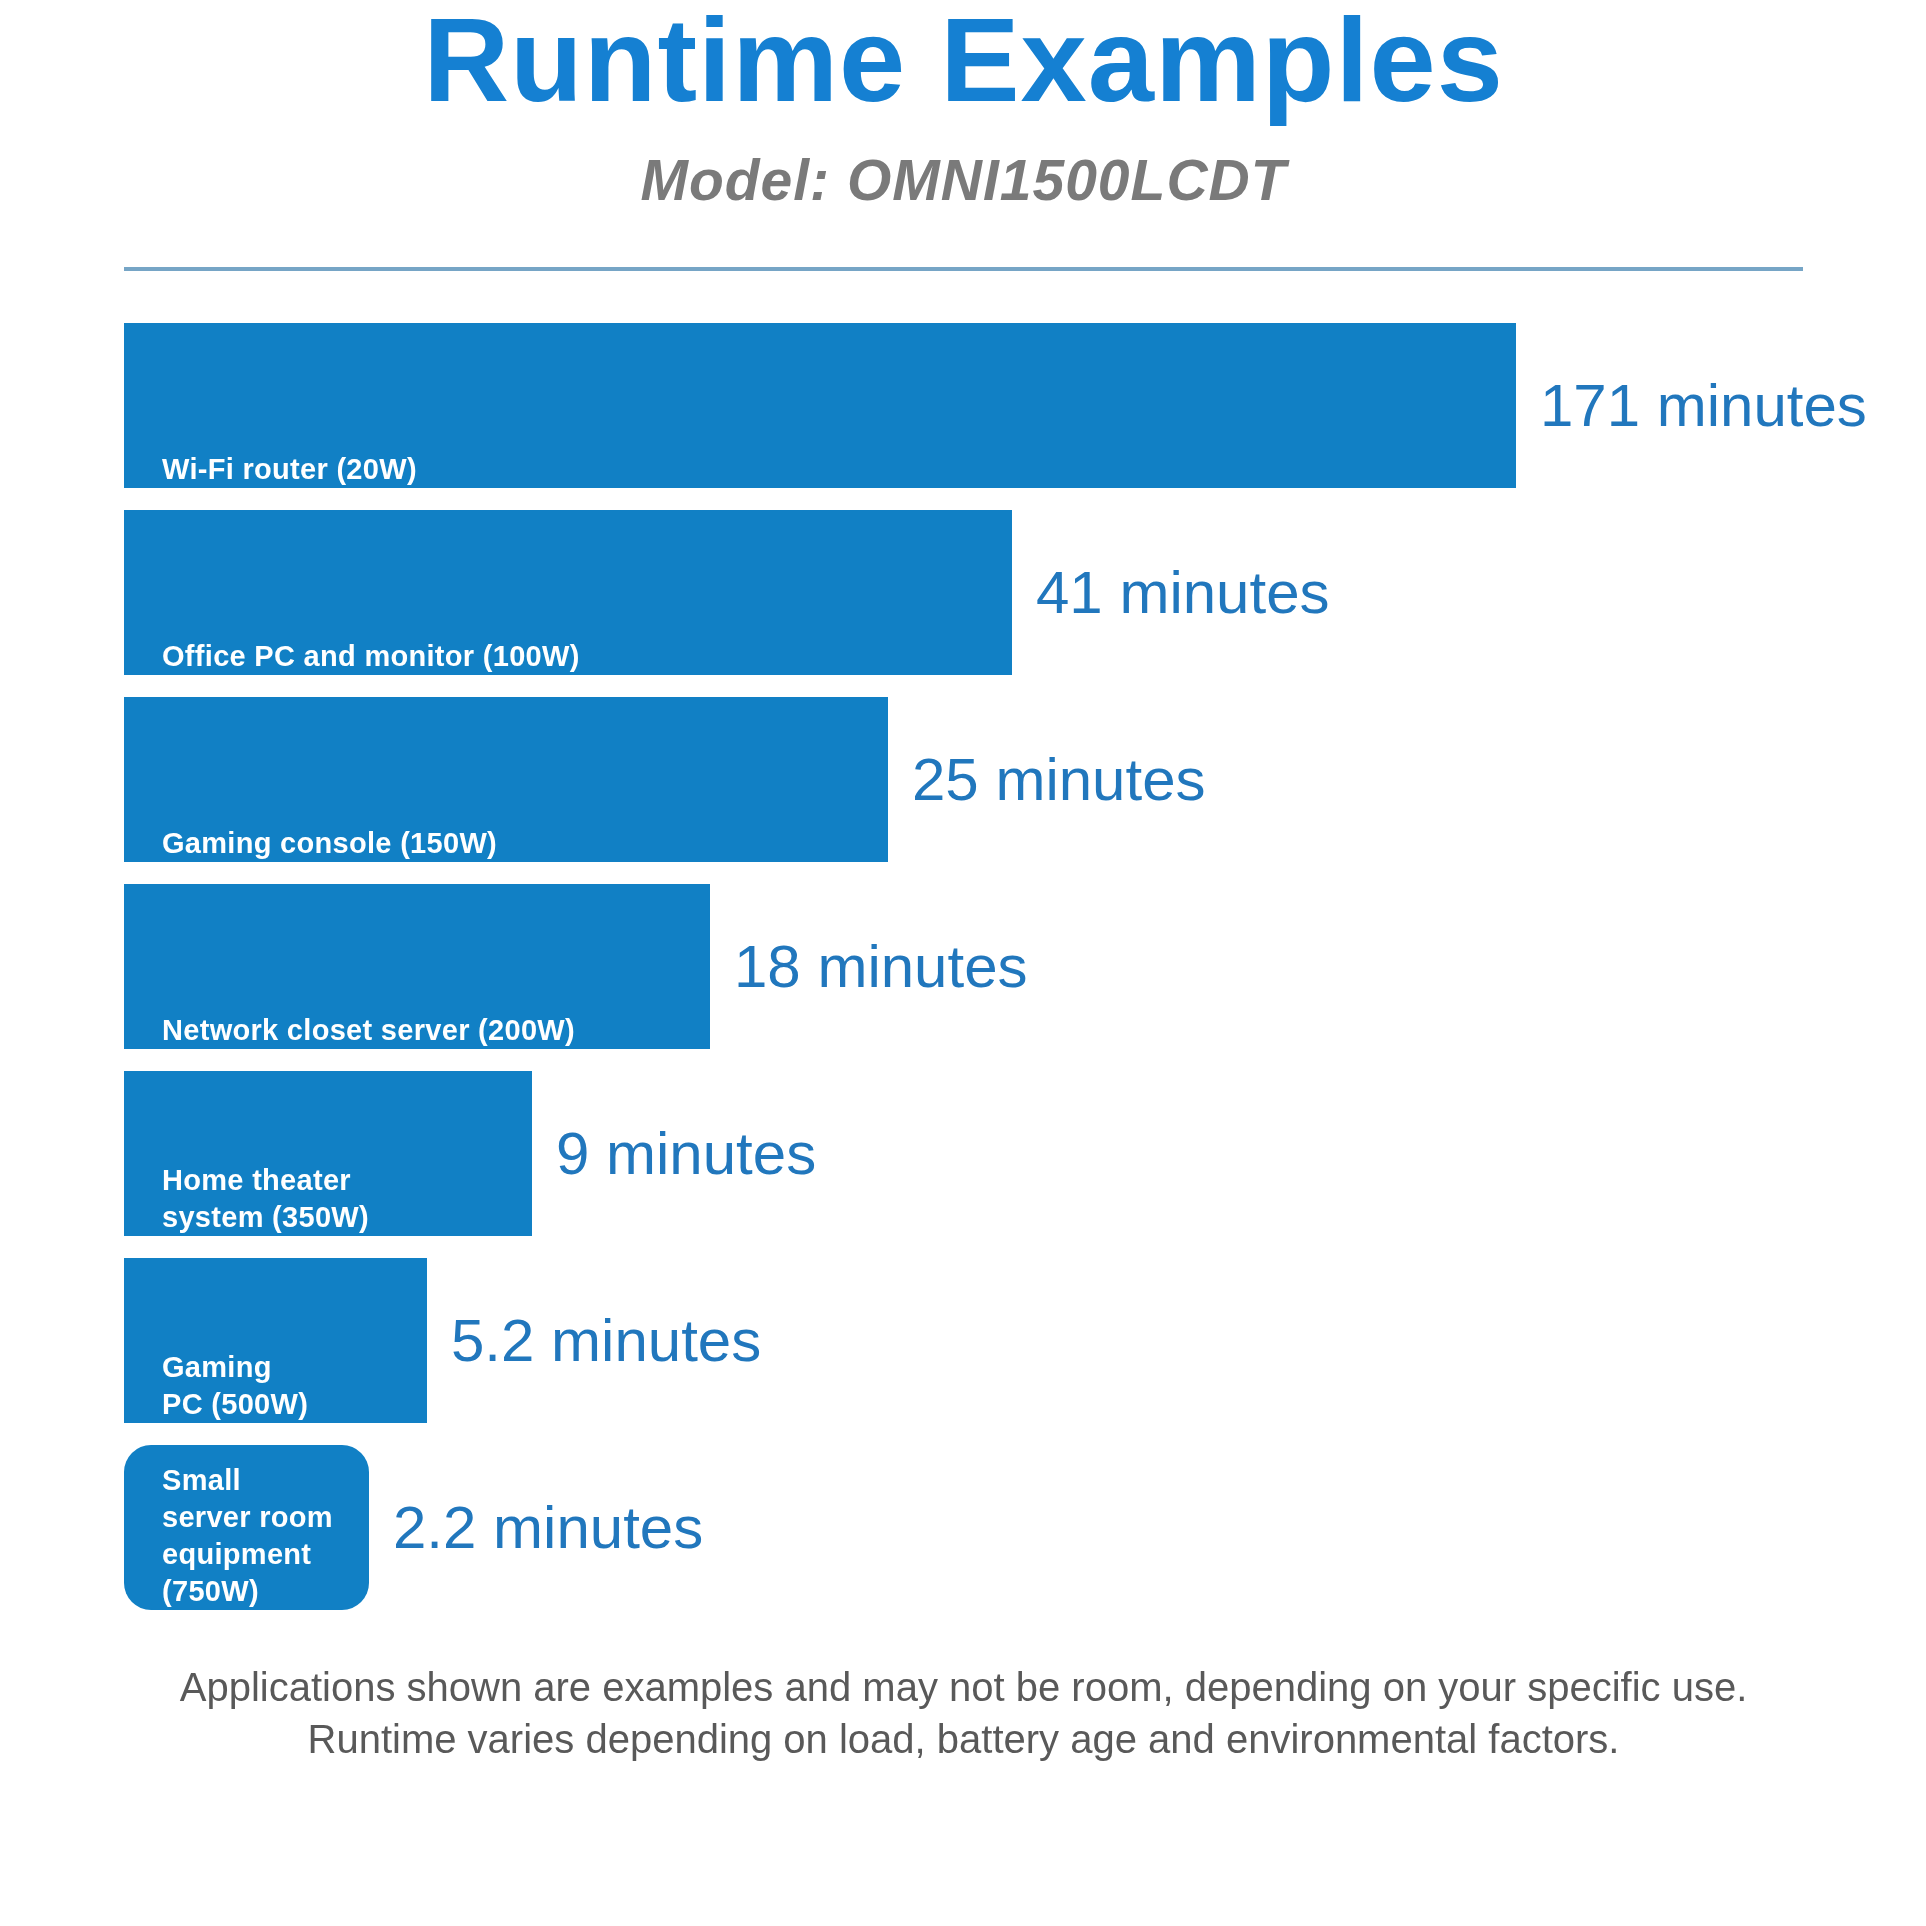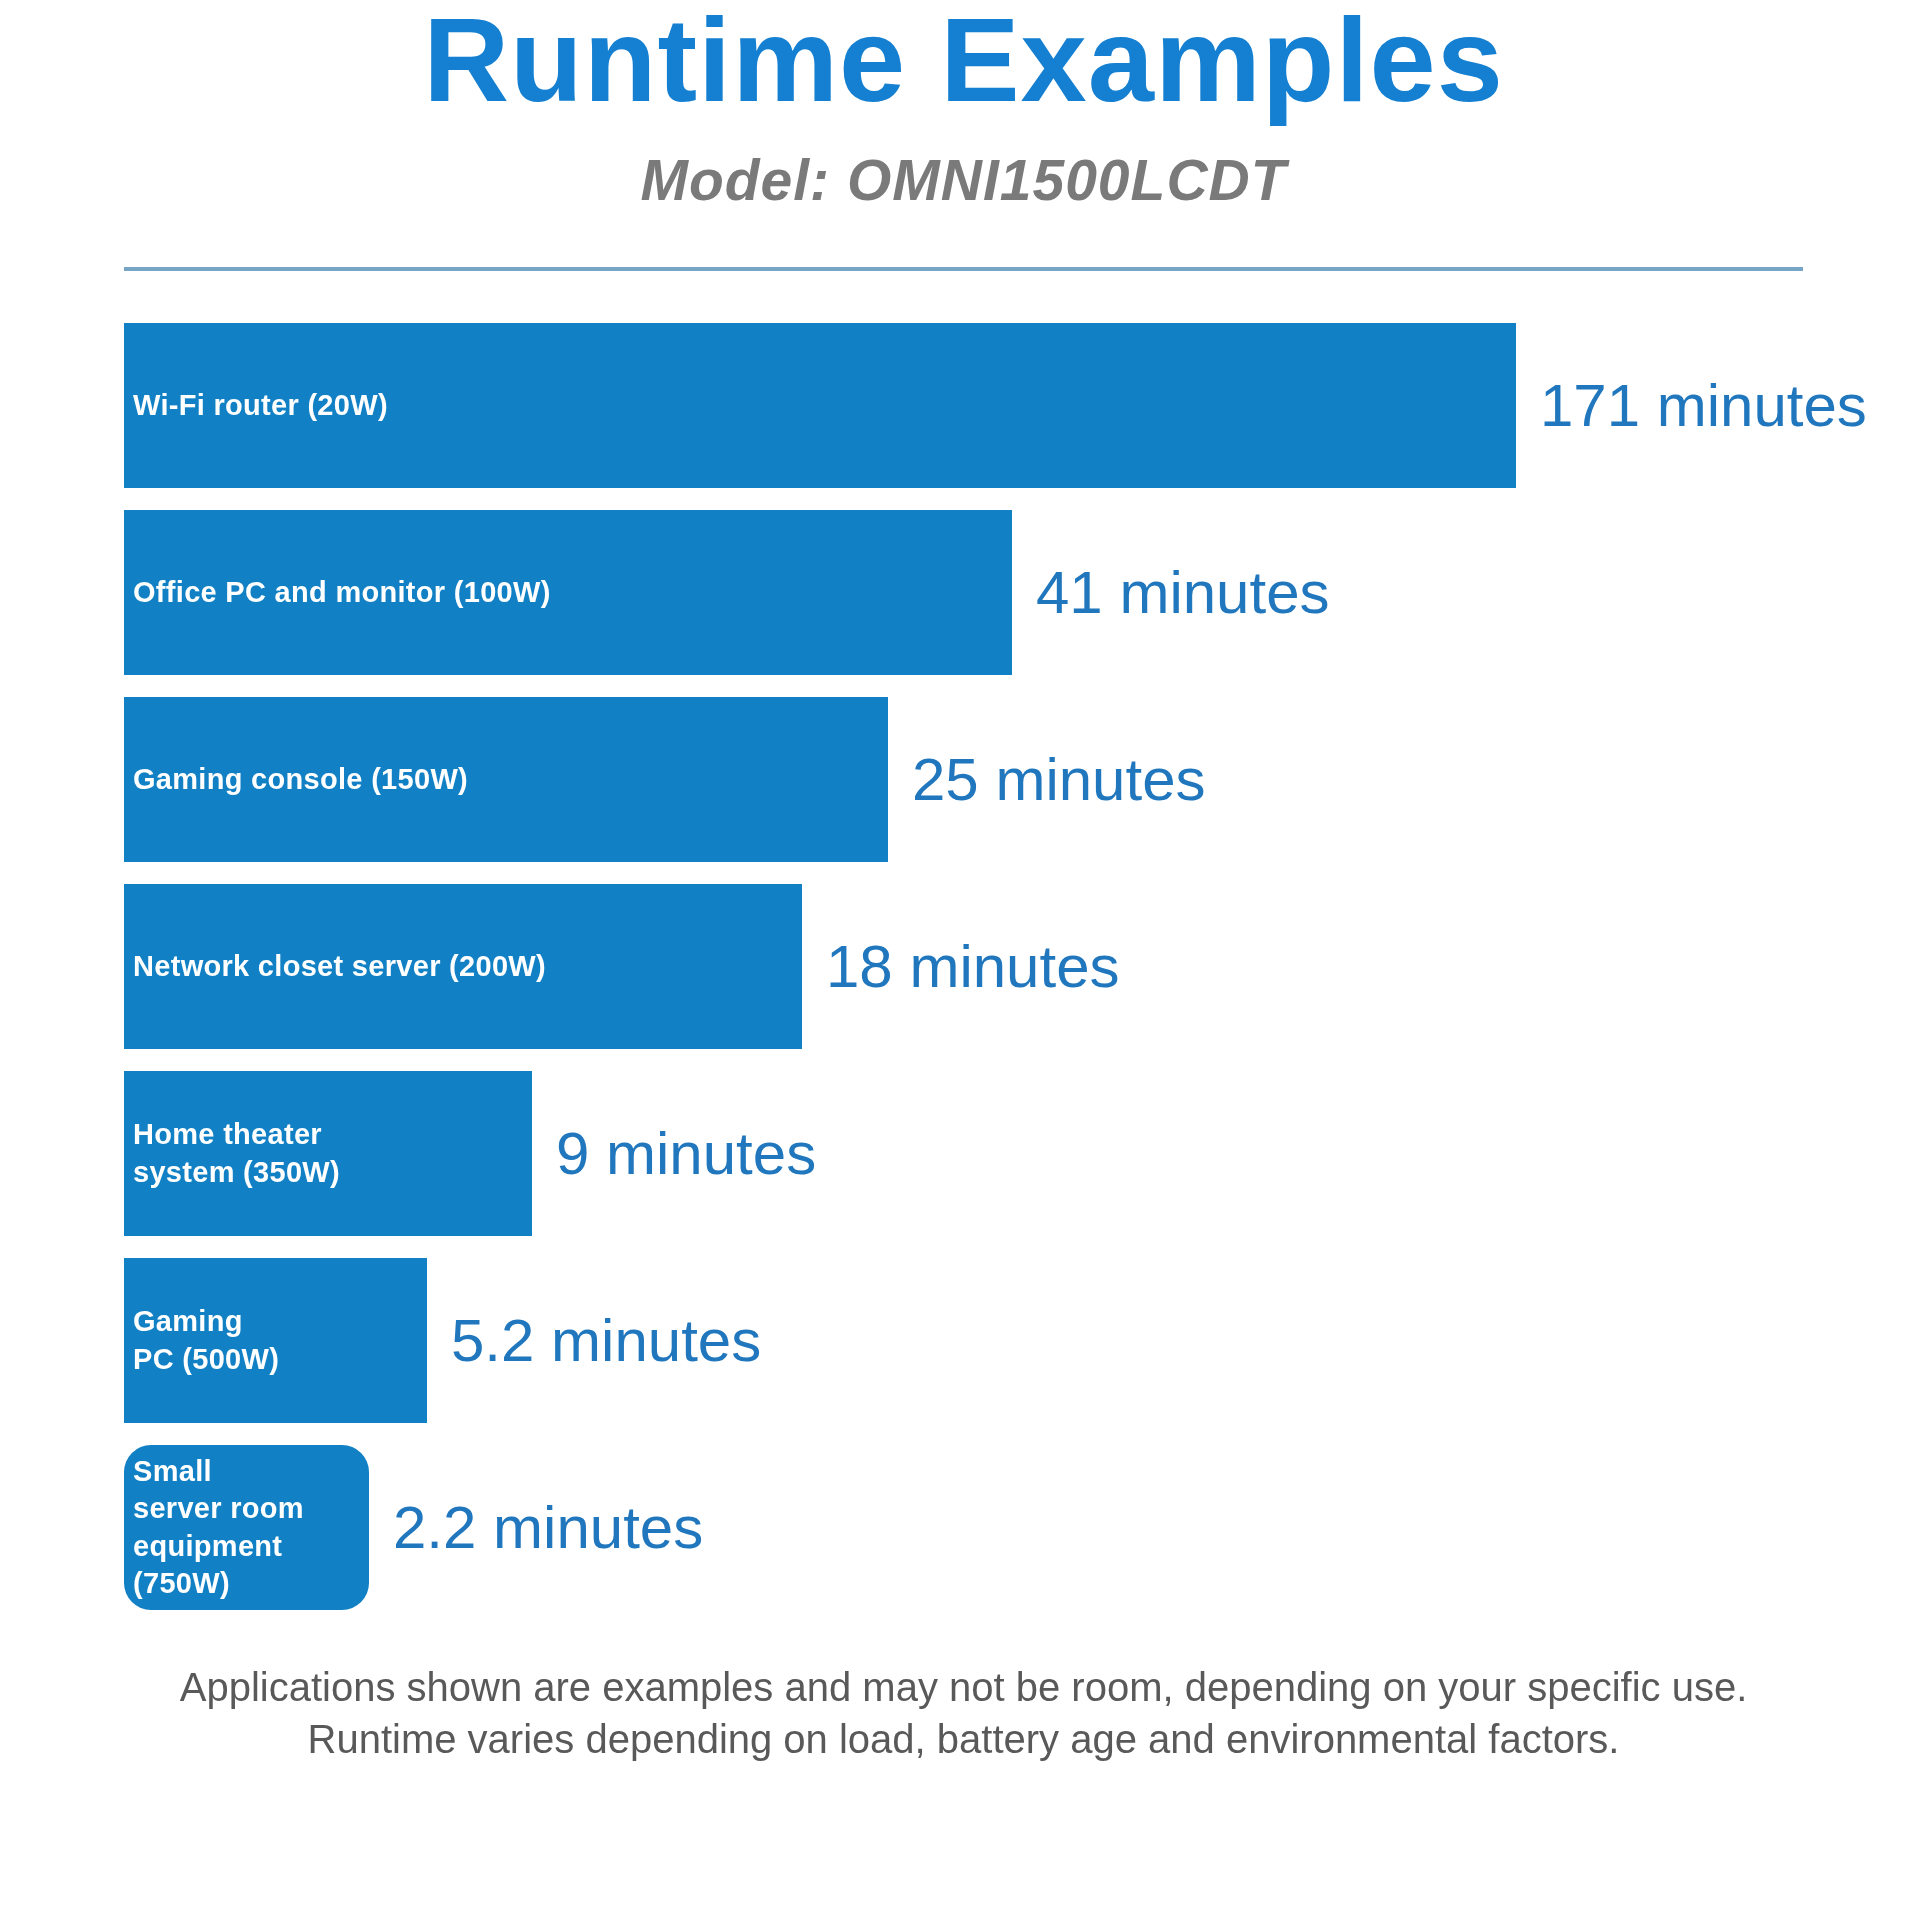--- a/index.html
+++ b/index.html
@@ -42,23 +42,23 @@
     display: flex;
     align-items: center;
     height: 165px;
     margin-bottom: 22px;
   }
   .bar {
     flex: none;
     height: 100%;
     background: #1180c5;
     display: flex;
-    align-items: center;
+    align-items: flex-end;
     box-sizing: border-box;
-    padding-left: 9px;
+    padding-left: 38px;
   }
   .bar-label {
     color: #ffffff;
     font-weight: bold;
     font-size: 29px;
     line-height: 1.28;
     white-space: pre-line;
     letter-spacing: 0.3px;
   }
   .value-label {
@@ -102,21 +102,21 @@
     </div>
 
     <div class="bar-row">
       <div class="bar" style="width: 764px;">
         <span class="bar-label">Gaming console (150W)</span>
       </div>
       <span class="value-label">25 minutes</span>
     </div>
 
     <div class="bar-row">
-      <div class="bar" style="width: 678px;">
+      <div class="bar" style="width: 586px;">
         <span class="bar-label">Network closet server (200W)</span>
       </div>
       <span class="value-label">18 minutes</span>
     </div>
 
     <div class="bar-row">
       <div class="bar" style="width: 408px;">
         <span class="bar-label">Home theater
 system (350W)</span>
       </div>

